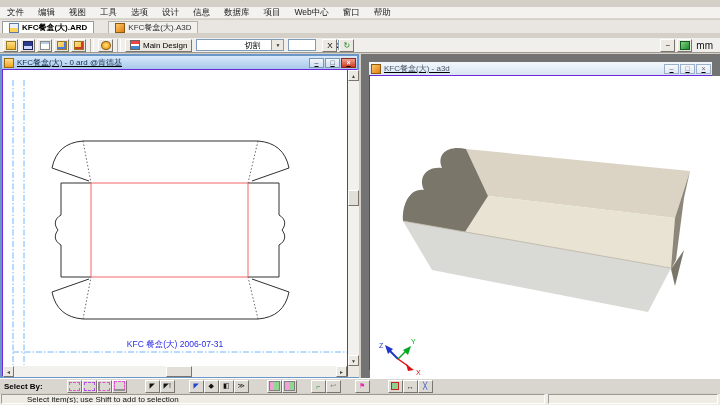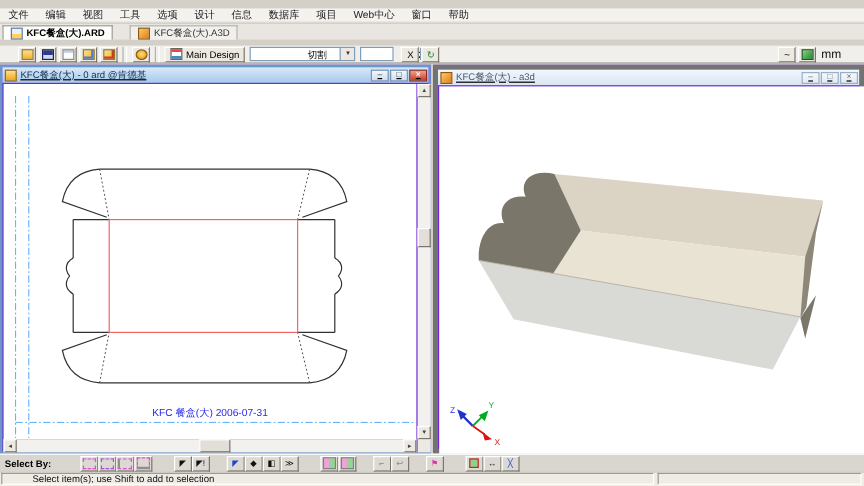--- a/index.html
+++ b/index.html
@@ -22,21 +22,21 @@
   .tab{height:12px;display:flex;align-items:center;gap:3px;padding:0 6px;font-size:8px;
     border:1px solid #9a9a9a;border-bottom:none;box-sizing:border-box;}
   .tab.active{background:#fdfdfb;font-weight:bold;color:#000;}
   .tab.inactive{background:#f2f0ec;border-color:#b5b2aa;color:#333;margin-left:14px;}
   .tabicon-2d{width:8px;height:8px;background:linear-gradient(180deg,#e9f0fa 50%,#ffd25e 50%);
     border:1px solid #5b7aa6;}
   .tabicon-3d{width:8px;height:8px;background:linear-gradient(135deg,#ffc966,#e07d12);
     border:1px solid #8a5a10;}
   
   .toolbar{position:absolute;left:0;top:38px;width:720px;height:15px;background:#f1efec;
-    border-bottom:1px solid #9d9a93;display:flex;align-items:center;padding:0 15px;box-sizing:border-box;gap:2px;}
+    border-bottom:1px solid #9d9a93;display:flex;align-items:center;padding:0 3px;box-sizing:border-box;gap:2px;}
   .tbtn{width:15px;height:13px;background:#ece9e2;border:1px solid;border-color:#fff #7a766e #7a766e #fff;
     display:flex;align-items:center;justify-content:center;box-sizing:border-box;font-size:8px;padding:0;}
   .ic{display:block;width:10px;height:9px;box-sizing:border-box;}
   .ic-open{background:linear-gradient(180deg,#ffe08a,#f0b32a);border:1px solid #9a7a20;}
   .ic-save{background:linear-gradient(180deg,#2a3a8c 55%,#cfd6ff 55%);border:1px solid #1a2458;}
   .ic-new{background:#fdfdfd;border:1px solid #8a8a8a;box-shadow:inset 0 2px 0 #b9cde6;}
   .ic-imp{background:linear-gradient(135deg,#ffe08a,#f0b32a);border:1px solid #9a7a20;box-shadow:inset -2px -2px 0 #4a7ae0;}
   .ic-exp{background:linear-gradient(135deg,#ffe08a,#f0b32a);border:1px solid #9a7a20;box-shadow:inset -2px -2px 0 #d03a2a;}
   .ic-ws{background:radial-gradient(circle at 50% 45%,#ffe27a 0%,#f0a51e 70%,#b56a0a 100%);border-radius:50%;border:1px solid #8a5a10;}
   .ic-snap{background:linear-gradient(135deg,#7fd47f,#1f8a2f);border:1px solid #135a1d;}
@@ -47,21 +47,21 @@
   .combo{height:12px;background:#fff;border:1px solid #7f9db9;display:flex;align-items:center;
     box-sizing:border-box;font-size:8px;margin-left:2px;}
   .combo .val{flex:1;padding:0 2px;overflow:hidden;white-space:nowrap;margin-left:45px;}
   .combo .drop{width:11px;height:100%;background:#ece9e2;border-left:1px solid #7f9db9;
     display:flex;align-items:center;justify-content:center;font-size:5px;color:#333;}
   .toolbar .spacer{flex:1;}
   .unit-label{font-size:10px;margin:0 4px 0 2px;color:#111;}
   
   .child{position:absolute;box-sizing:border-box;background:#6d28d9;text-decoration:underline;}
   .child.active{border:2px solid #6a96c8;}
-  .child.inactive{border:4px solid #737373;}
+  .child.inactive{border:8px solid #737373;}
   .ctitle{height:13px;display:flex;align-items:center;font-size:8px;padding-left:2px;box-sizing:border-box;}
   .child.active .ctitle{background:linear-gradient(180deg,#d8e9fb,#a8c9ea);color:#10304f;}
   .child.inactive .ctitle{background:linear-gradient(180deg,#f2f7fc,#d8e5f2);color:#4a5a68;}
   .cicon{width:8px;height:8px;margin-right:3px;}
   .cicon.doc{background:linear-gradient(180deg,#ffe08a,#f0a41e);border:1px solid #9a6a10;}
   .cicon.cube{background:linear-gradient(135deg,#ffc966,#e07d12);border:1px solid #8a5a10;}
   .ctitle .cbtns{margin-left:auto;display:flex;gap:1px;margin-right:1px;}
   .cb{width:15px;height:10px;font-size:7px;line-height:8px;text-align:center;box-sizing:border-box;
     border:1px solid #7a96b4;background:linear-gradient(180deg,#f4f8fc,#cfdded);color:#234;}
   .cb.close-active{background:linear-gradient(180deg,#f0a090,#cc3a22);color:#fff;border-color:#8a2a1a;font-weight:bold;}

